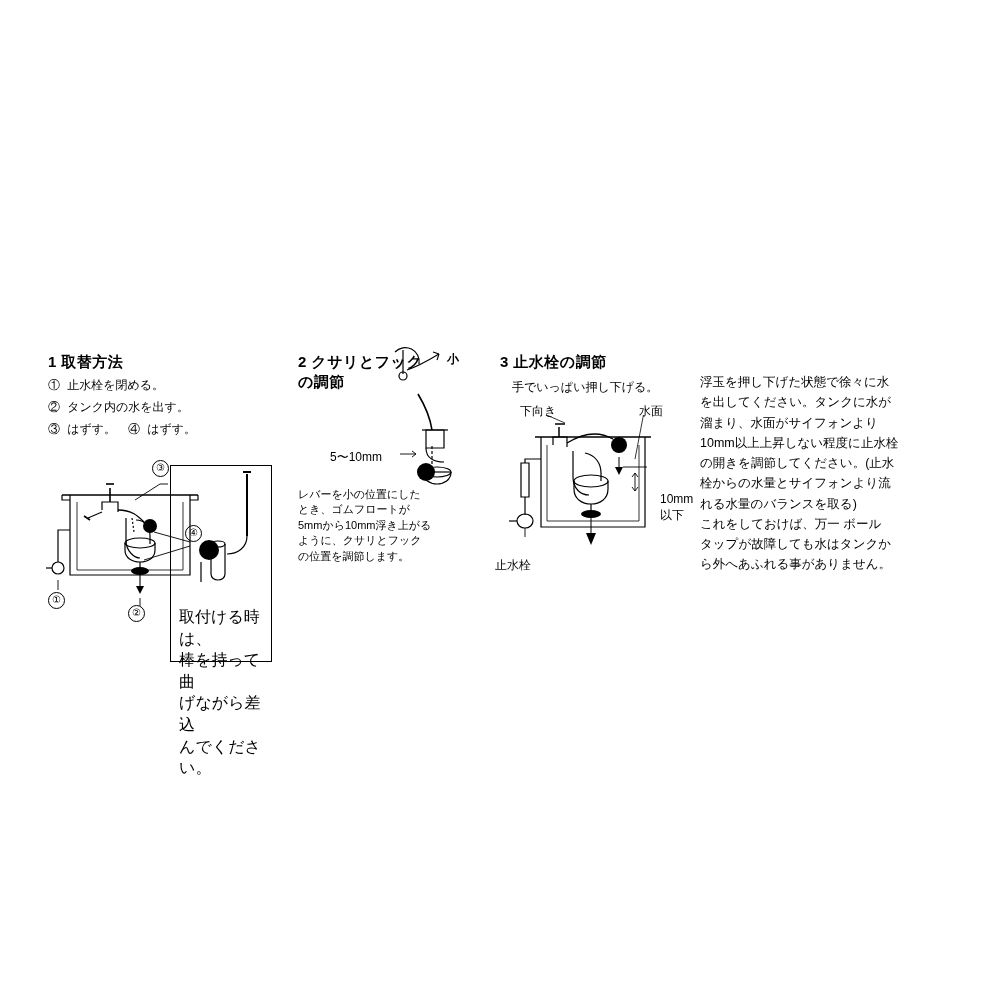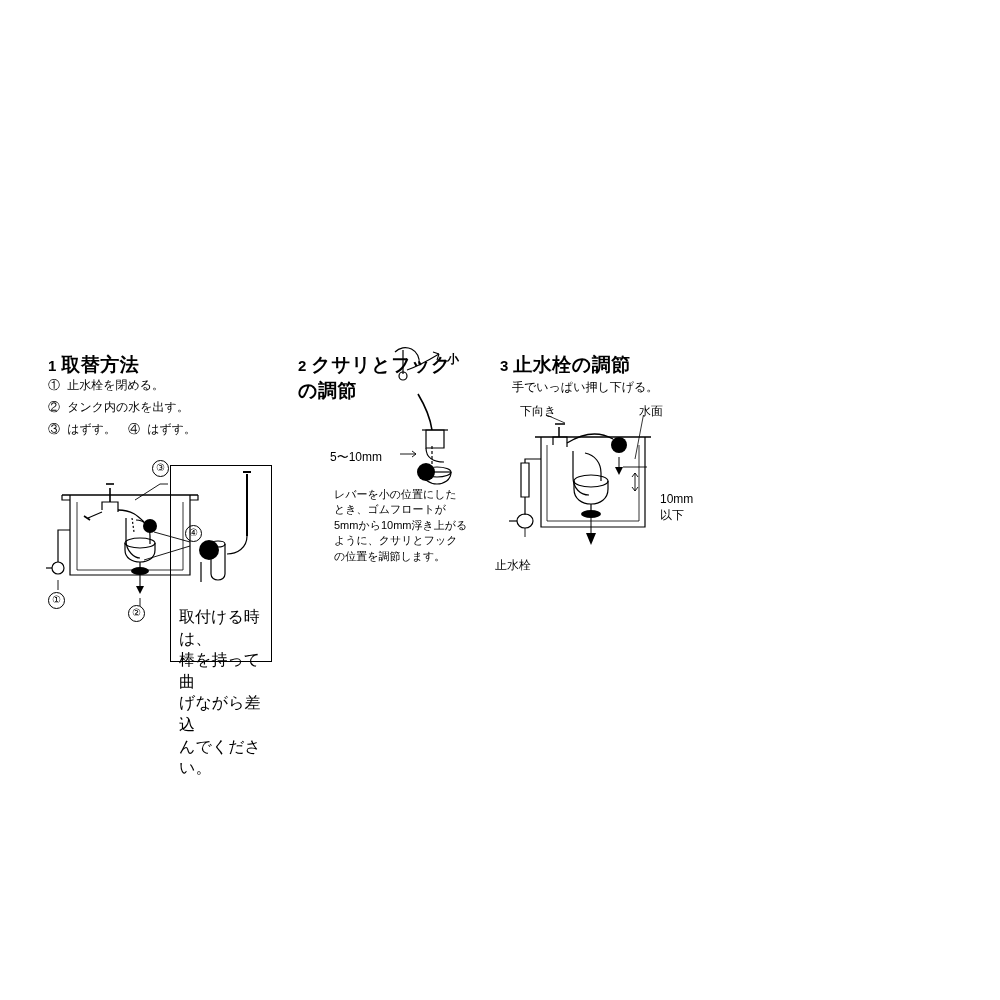--- a/index.html
+++ b/index.html
@@ -17,21 +17,21 @@
   }
   .sheet {
     position: absolute;
     left: 0; top: 0;
     width: 1000px;
     height: 1000px;
   }
   .abs { position: absolute; }
 
   .sect-head {
-    font-size: 19px;
+    font-size: 15px;
     font-weight: bold;
     letter-spacing: 0.5px;
     white-space: pre;
     line-height: 1.35;
   }
   .num-box {
     font-size: 15px;
     font-weight: bold;
     display: inline-block;
     margin-right: 5px;
@@ -209,21 +209,21 @@
         <path d="M41,82 L69,82"></path>
         <path d="M41,82 C41,90 48,94 55,94 C62,94 69,90 69,82"></path>
 
         <path d="M18,64 L34,64" stroke-width="0.9"></path>
         <path d="M34,64 L30,61 M34,64 L30,67" stroke-width="0.9"></path>
       </g>
     </svg>
   </div>
   <div class="abs lbl" style="left:330px; top:450px;">5〜10mm</div>
 
-  <div class="abs small-text" style="left:298px; top:487px; width:190px;margin-left:36px;">レバーを小の位置にした
+  <div class="abs small-text" style="left:298px; top:487px; width:190px;">レバーを小の位置にした
 とき、ゴムフロートが
 5mmから10mm浮き上がる
 ように、クサリとフック
 の位置を調節します。</div>
 
   <div class="abs" style="left:500px; top:352px;">
     <span class="num-box">3</span><span class="sect-head">止水栓の調節</span>
   </div>
 
   <div class="abs lbl" style="left:512px; top:380px;">手でいっぱい押し下げる。</div>
@@ -271,14 +271,24 @@
         <ellipse cx="30" cy="106" rx="8" ry="7"></ellipse>
         <path d="M22,106 L14,106"></path>
         <path d="M30,113 L30,122" stroke-width="0.9"></path>
 
         <path d="M40,-5 L70,8" stroke-width="0.8"></path>
         <path d="M150,-8 L140,44" stroke-width="0.8"></path>
       </g>
     </svg>
   </div>
 
+  <div class="abs right-col" style="left:700px; top:372px;">浮玉を押し下げた状態で徐々に水
+を出してください。タンクに水が
+溜まり、水面がサイフォンより
+10mm以上上昇しない程度に止水栓
+の開きを調節してください。(止水
+栓からの水量とサイフォンより流
+れる水量のバランスを取る)
+これをしておけば、万一 ボール
+タップが故障しても水はタンクか
+ら外へあふれる事がありません。</div>
 
 </div>
 
 </body></html>

